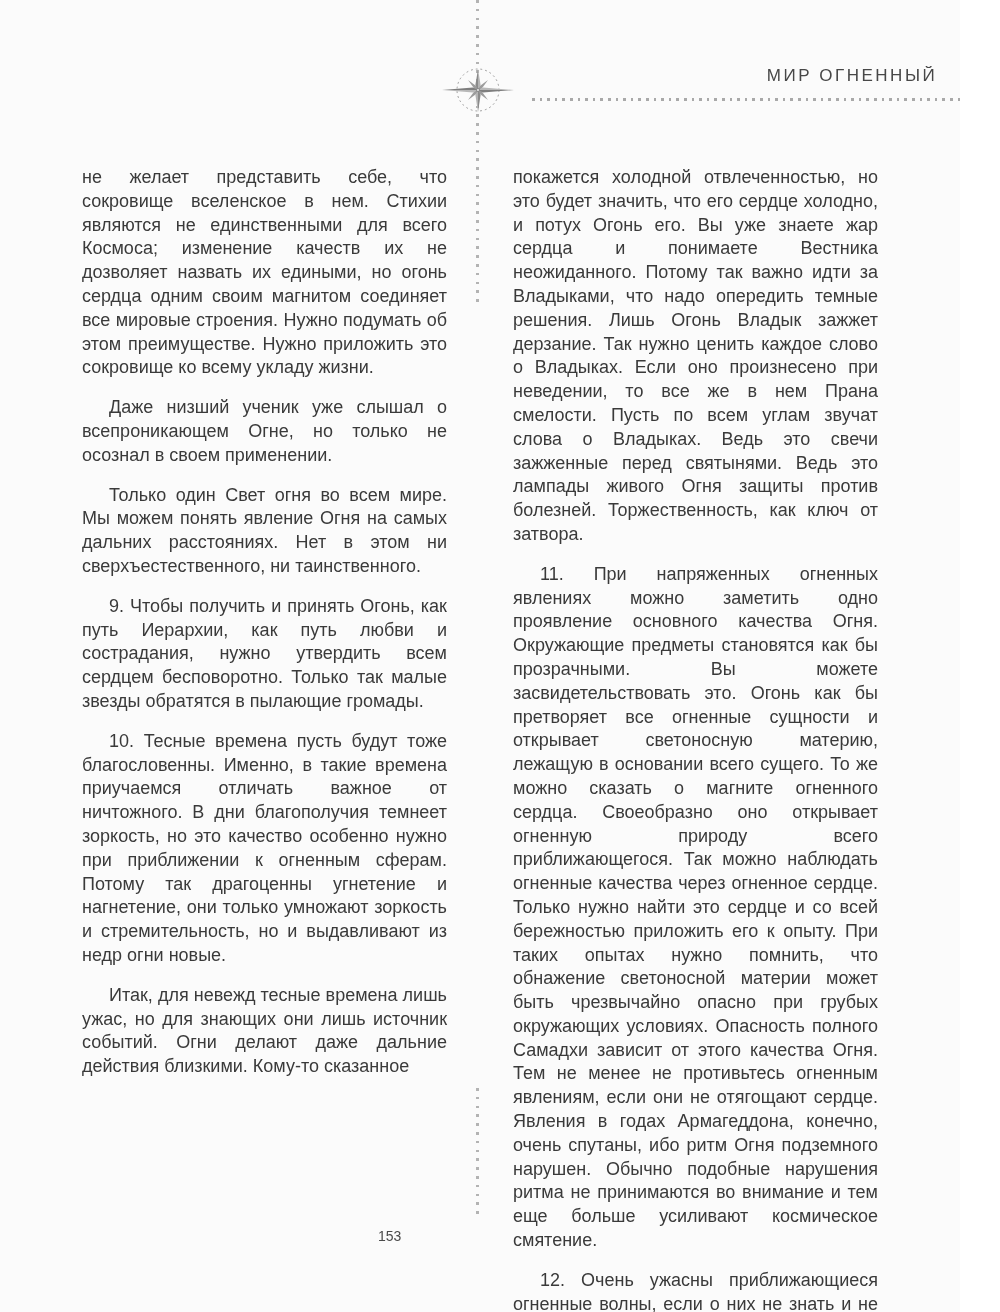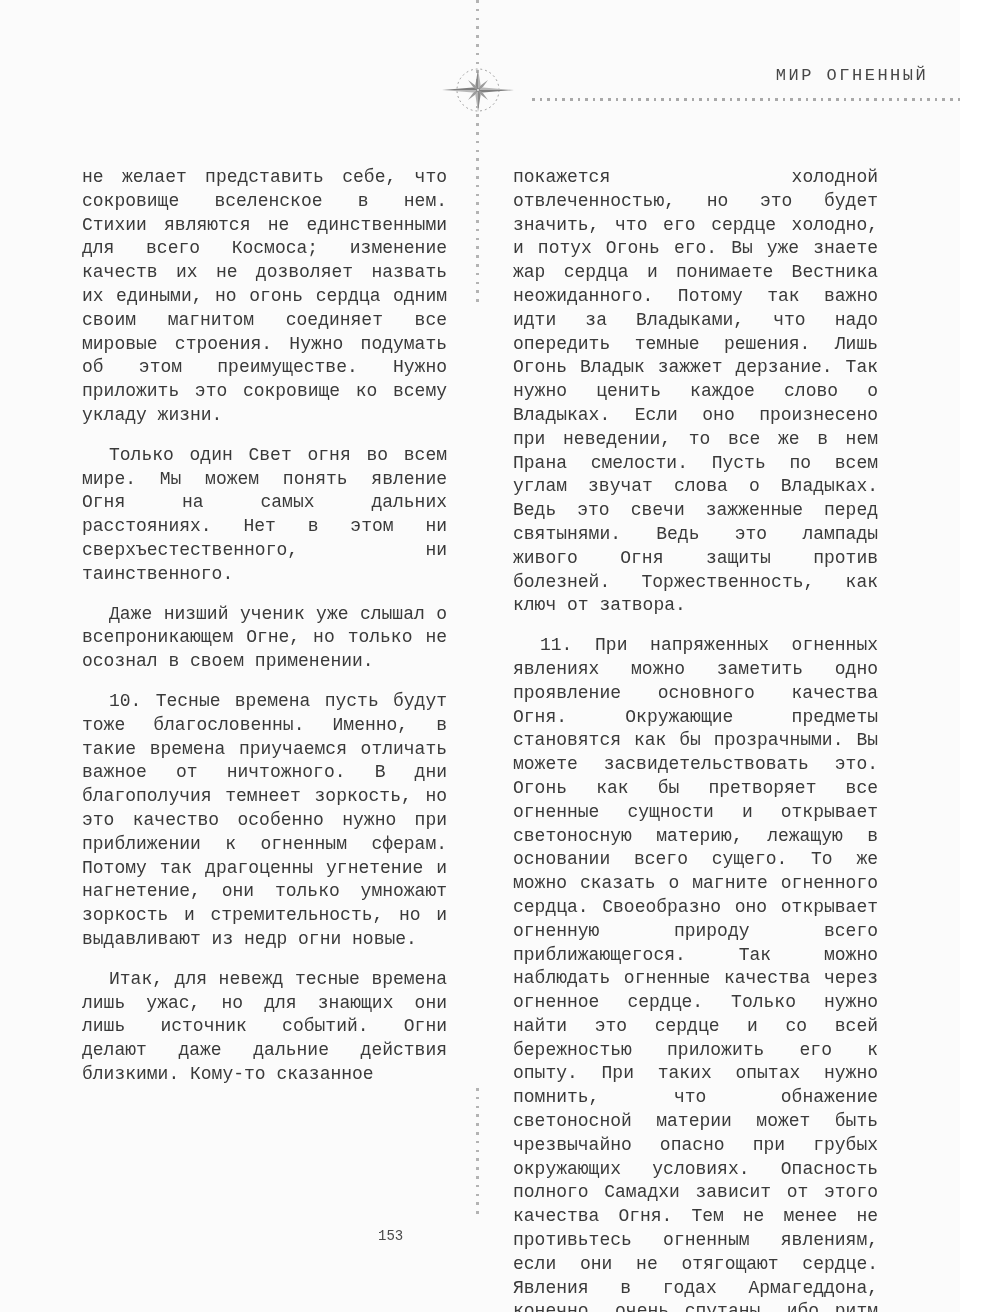--- a/index.html
+++ b/index.html
@@ -1,21 +1,21 @@
 <!DOCTYPE html>
 <html lang="ru"><head>
 <meta charset="utf-8">
 <style>
   html, body { margin: 0; padding: 0; }
   .page {
     position: relative;
     width: 960px;
     height: 1312px;
     background: #fbfbfb;
-    font-family: Liberation Mono, monospace;
+    font-family: Liberation Sans, sans-serif;
     color: #3a3a3a;
     overflow: hidden;
   }
   
   .vdots {
     position: absolute;
     left: 476px;
     width: 3px;
     background-image: repeating-linear-gradient(
       to bottom, #b3b3b3 0px, #b3b3b3 2.6px, transparent 2.6px, transparent 8.8px);
@@ -103,22 +103,23 @@
     <polygon points="0,22 2.6,5 0,0" fill="#8a8a8a"></polygon>
     <circle r="2" fill="#8a8a8a"></circle>
     <circle r="0.9" fill="#f5f5f5"></circle>
   </svg>
 
   <div class="hrule"></div>
   <div class="running-head">МИР ОГНЕННЫЙ</div>
 
   <div class="col left">
     <p>не желает представить себе, что сокровище вселенское в нем. Стихии являются не единственными для всего Космоса; изменение качеств их не дозволяет назвать их едиными, но огонь сердца одним своим магнитом соединяет все мировые строения. Нужно подумать об этом преимуществе. Нужно приложить это сокровище ко всему укладу жизни.</p>
+    <p class="indent">Даже низший ученик уже слышал о всепроникающем Огне, но только не осознал в своем применении.</p>
     <p class="indent">Только один Свет огня во всем мире. Мы можем понять явление Огня на самых дальних расстояниях. Нет в этом ни сверхъестественного, ни таинственного.</p>
-    <p class="indent">Даже низший ученик уже слышал о всепроникающем Огне, но только не осознал в своем применении.</p>
+    <p class="indent">9. Чтобы получить и принять Огонь, как путь Иерархии, как путь любви и сострадания, нужно утвердить всем сердцем бесповоротно. Только так малые звезды обратятся в пылающие громады.</p>
     <p class="indent">10. Тесные времена пусть будут тоже благословенны. Именно, в такие времена приучаемся отличать важное от ничтожного. В дни благополучия темнеет зоркость, но это качество особенно нужно при приближении к огненным сферам. Потому так драгоценны угнетение и нагнетение, они только умножают зоркость и стремительность, но и выдавливают из недр огни новые.</p>
     <p class="indent">Итак, для невежд тесные времена лишь ужас, но для знающих они лишь источник событий. Огни делают даже дальние действия близкими. Кому-то сказанное</p>
   </div>
 
   <div class="col right">
     <p>покажется холодной отвлеченностью, но это будет значить, что его сердце холодно, и потух Огонь его. Вы уже знаете жар сердца и понимаете Вестника неожиданного. Потому так важно идти за Владыками, что надо опередить темные решения. Лишь Огонь Владык зажжет дерзание. Так нужно ценить каждое слово о Владыках. Если оно произнесено при неведении, то все же в нем Прана смелости. Пусть по всем углам звучат слова о Владыках. Ведь это свечи зажженные перед святынями. Ведь это лампады живого Огня защиты против болезней. Торжественность, как ключ от затвора.</p>
     <p class="indent">11. При напряженных огненных явлениях можно заметить одно проявление основного качества Огня. Окружающие предметы становятся как бы прозрачными. Вы можете засвидетельствовать это. Огонь как бы претворяет все огненные сущности и открывает светоносную материю, лежащую в основании всего сущего. То же можно сказать о магните огненного сердца. Своеобразно оно открывает огненную природу всего приближающегося. Так можно наблюдать огненные качества через огненное сердце. Только нужно найти это сердце и со всей бережностью приложить его к опыту. При таких опытах нужно помнить, что обнажение светоносной материи может быть чрезвычайно опасно при грубых окружающих условиях. Опасность полного Самадхи зависит от этого качества Огня. Тем не менее не противьтесь огненным явлениям, если они не отягощают сердце. Явления в годах Армагеддона, конечно, очень спутаны, ибо ритм Огня подземного нарушен. Обычно подобные нарушения ритма не принимаются во внимание и тем еще больше усиливают космическое смятение.</p>
     <p class="indent">12. Очень ужасны приближающиеся огненные волны, если о них не знать и не применять их своими огнями сердца.</p>
   </div>
 

